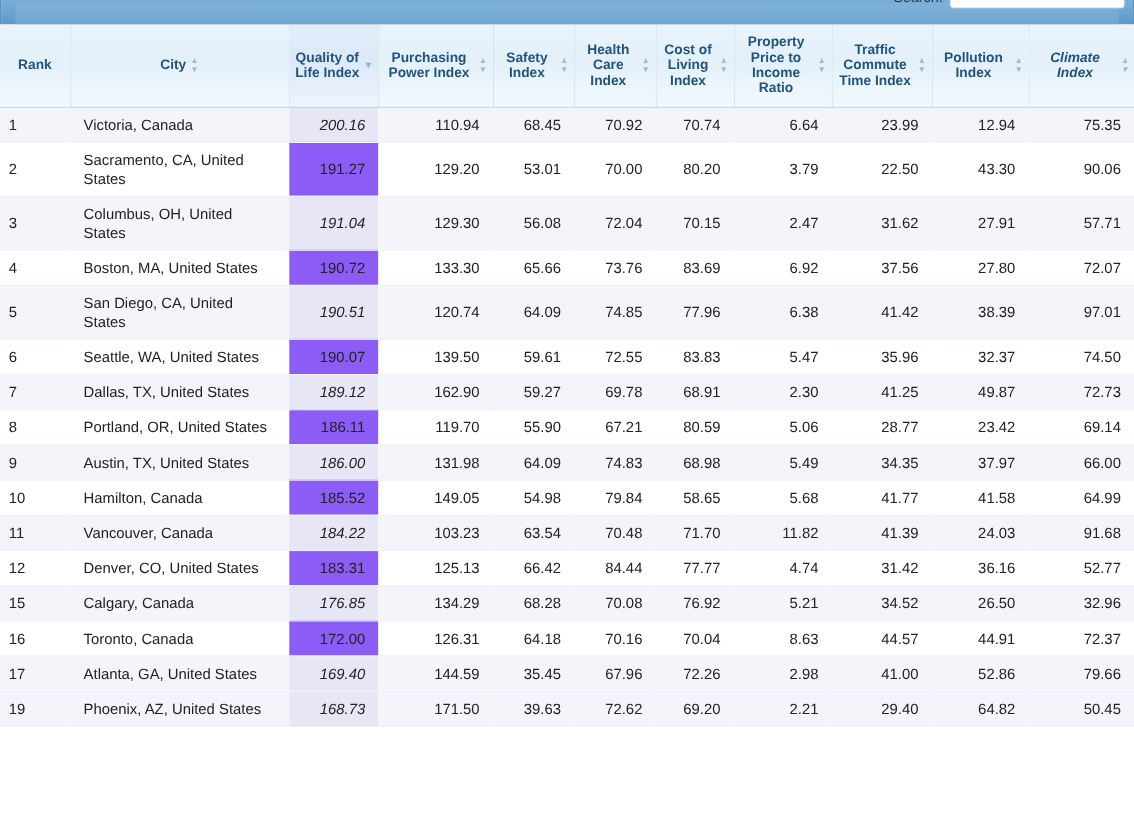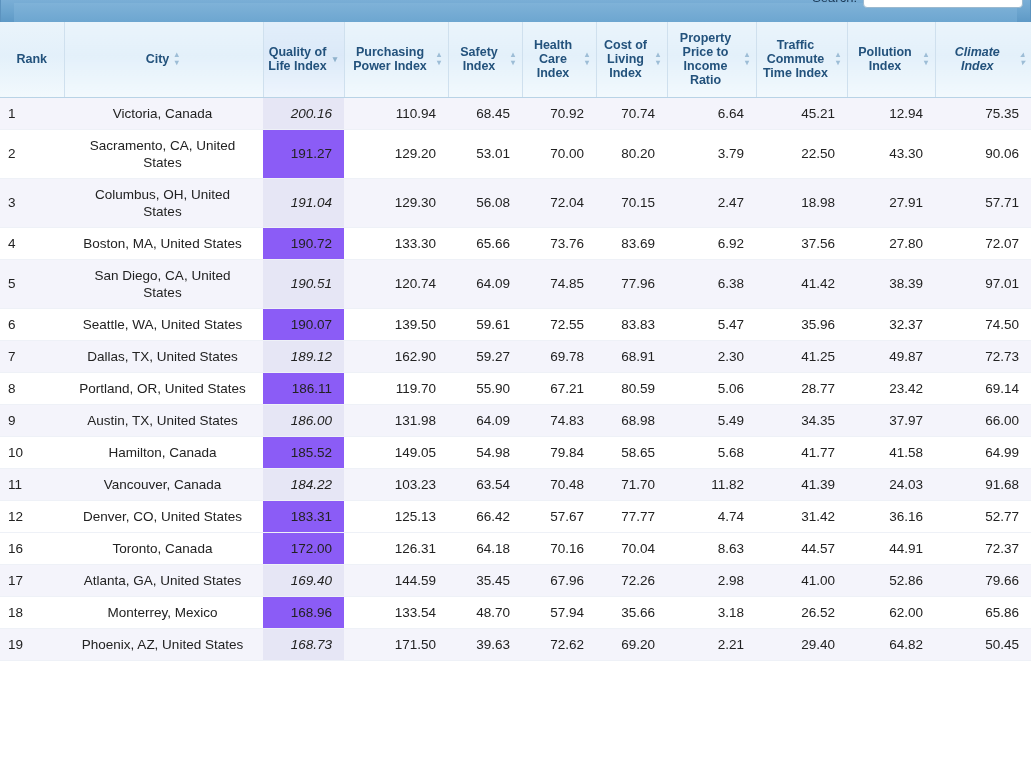--- a/index.html
+++ b/index.html
@@ -123,21 +123,21 @@
     font-size: 13.5px;
     line-height: 17px;
     vertical-align: middle;
   }
   tbody tr.odd td { background: #f4f4fb; }
   tbody tr.even td { background: #ffffff; }
   tbody tr.odd td.sorted-col { background: #e6e6f5; font-style: italic; }
   tbody tr.even td.sorted-col { background: #8b5cf6; }
 
   td.rank { text-align: left; padding-left: 8px; }
-  td.city { text-align: center; padding-left: 12px; padding-right: 14px; }
+  td.city { text-align: left; padding-left: 12px; padding-right: 14px; }
   td.num  { text-align: right; padding-right: 12px; }
 
   
   col.c-rank    { width: 64px;  }
   col.c-city    { width: 199px; }
   col.c-qol     { width: 81px;  }
   col.c-ppi     { width: 104px; }
   col.c-safety  { width: 74px;  }
   col.c-health  { width: 74px;  }
   col.c-col     { width: 71px;  }
@@ -251,21 +251,21 @@
     <tbody>
         <tr class="odd">
           <td class="rank">1</td>
           <td class="city">Victoria, Canada</td>
           <td class="num sorted-col">200.16</td>
           <td class="num">110.94</td>
           <td class="num">68.45</td>
           <td class="num">70.92</td>
           <td class="num">70.74</td>
           <td class="num">6.64</td>
-          <td class="num">45.21</td>
+          <td class="num">23.99</td>
           <td class="num">12.94</td>
           <td class="num">75.35</td>
         </tr>
         <tr class="even">
           <td class="rank">2</td>
           <td class="city">Sacramento, CA, United States</td>
           <td class="num sorted-col">191.27</td>
           <td class="num">129.20</td>
           <td class="num">53.01</td>
           <td class="num">70.00</td>
@@ -277,21 +277,21 @@
         </tr>
         <tr class="odd">
           <td class="rank">3</td>
           <td class="city">Columbus, OH, United States</td>
           <td class="num sorted-col">191.04</td>
           <td class="num">129.30</td>
           <td class="num">56.08</td>
           <td class="num">72.04</td>
           <td class="num">70.15</td>
           <td class="num">2.47</td>
-          <td class="num">18.98</td>
+          <td class="num">31.62</td>
           <td class="num">27.91</td>
           <td class="num">57.71</td>
         </tr>
         <tr class="even">
           <td class="rank">4</td>
           <td class="city">Boston, MA, United States</td>
           <td class="num sorted-col">190.72</td>
           <td class="num">133.30</td>
           <td class="num">65.66</td>
           <td class="num">73.76</td>
@@ -391,26 +391,39 @@
           <td class="num">41.39</td>
           <td class="num">24.03</td>
           <td class="num">91.68</td>
         </tr>
         <tr class="even">
           <td class="rank">12</td>
           <td class="city">Denver, CO, United States</td>
           <td class="num sorted-col">183.31</td>
           <td class="num">125.13</td>
           <td class="num">66.42</td>
-          <td class="num">57.67</td>
+          <td class="num">84.44</td>
           <td class="num">77.77</td>
           <td class="num">4.74</td>
           <td class="num">31.42</td>
           <td class="num">36.16</td>
           <td class="num">52.77</td>
+        </tr>
+        <tr class="odd">
+          <td class="rank">15</td>
+          <td class="city">Calgary, Canada</td>
+          <td class="num sorted-col">176.85</td>
+          <td class="num">134.29</td>
+          <td class="num">68.28</td>
+          <td class="num">70.08</td>
+          <td class="num">76.92</td>
+          <td class="num">5.21</td>
+          <td class="num">34.52</td>
+          <td class="num">26.50</td>
+          <td class="num">32.96</td>
         </tr>
         <tr class="even">
           <td class="rank">16</td>
           <td class="city">Toronto, Canada</td>
           <td class="num sorted-col">172.00</td>
           <td class="num">126.31</td>
           <td class="num">64.18</td>
           <td class="num">70.16</td>
           <td class="num">70.04</td>
           <td class="num">8.63</td>
@@ -424,33 +437,20 @@
           <td class="num sorted-col">169.40</td>
           <td class="num">144.59</td>
           <td class="num">35.45</td>
           <td class="num">67.96</td>
           <td class="num">72.26</td>
           <td class="num">2.98</td>
           <td class="num">41.00</td>
           <td class="num">52.86</td>
           <td class="num">79.66</td>
         </tr>
-        <tr class="even">
-          <td class="rank">18</td>
-          <td class="city">Monterrey, Mexico</td>
-          <td class="num sorted-col">168.96</td>
-          <td class="num">133.54</td>
-          <td class="num">48.70</td>
-          <td class="num">57.94</td>
-          <td class="num">35.66</td>
-          <td class="num">3.18</td>
-          <td class="num">26.52</td>
-          <td class="num">62.00</td>
-          <td class="num">65.86</td>
-        </tr>
         <tr class="odd">
           <td class="rank">19</td>
           <td class="city">Phoenix, AZ, United States</td>
           <td class="num sorted-col">168.73</td>
           <td class="num">171.50</td>
           <td class="num">39.63</td>
           <td class="num">72.62</td>
           <td class="num">69.20</td>
           <td class="num">2.21</td>
           <td class="num">29.40</td>

